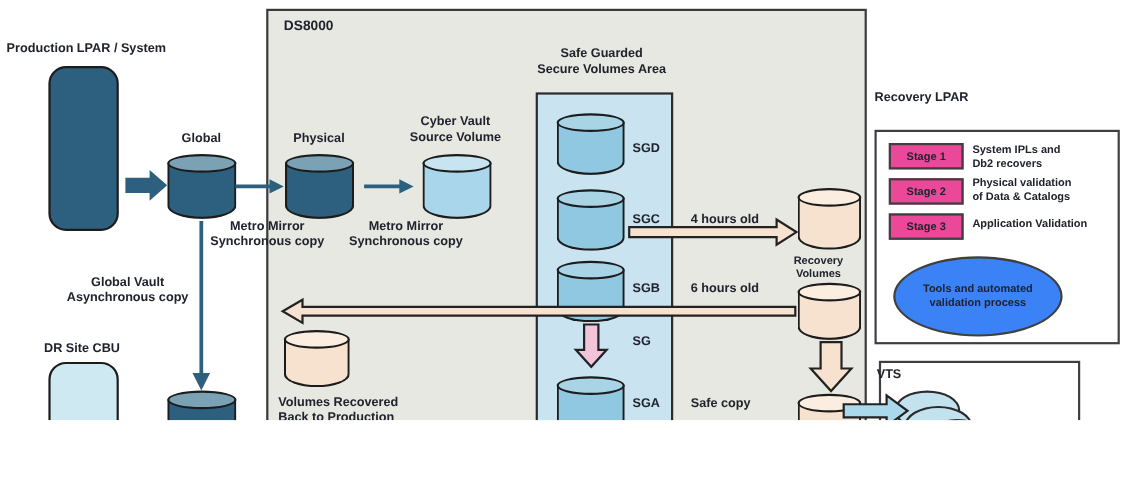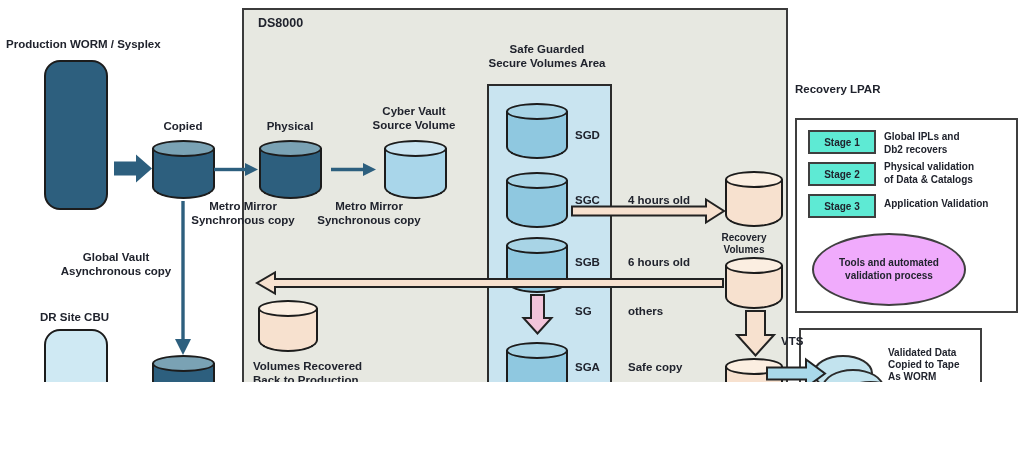--- a/index.html
+++ b/index.html
@@ -58,29 +58,29 @@
   }
   .cyl .cap {
     display: block; position: absolute; left: 0; right: 0; top: 0; height: 17px;
     background: var(--t);
     border: 2.5px solid #1c1c1c;
     border-radius: 50%;
     z-index: 2;
   }
   .stage-chip {
     position: absolute; left: 808px; width: 68px; height: 24px;
-    background: #5eead4;
+    background: #ec4899;
     border: 2px solid #3f3f3f;
     display: flex; align-items: center; justify-content: center;
     font-size: 10px; z-index: 2;
   }
   .stage-desc { position: absolute; left: 884px; font-size: 10px; line-height: 1.25; white-space: pre-line; z-index: 2; }
   .process-ellipse {
     position: absolute; left: 812px; top: 233px; width: 154px; height: 73px;
-    background: #f0abfc;
+    background: #3b82f6;
     border: 2px solid #3f3f3f;
     border-radius: 50%;
     display: flex; align-items: center; justify-content: center;
     text-align: center; font-size: 10px; line-height: 1.25; white-space: pre-line;
     z-index: 2;
   }
   .tape {
     position: absolute;
     background: #c2e3ee;
     border: 2px solid #2b2b2b;
@@ -96,24 +96,24 @@
 <div class="stage">
 
   <div class="box ds8000">
     <div class="ds8000-title">DS8000</div>
   </div>
 
   <div class="box sg-area"></div>
   <div class="lbl center" style="left:466px;top:43px;width:162px;">Safe Guarded
 Secure Volumes Area</div>
 
-  <div class="lbl" style="left:6px;top:38px;width:185px;">Production WORM / Sysplex</div>
+  <div class="lbl" style="left:6px;top:38px;width:185px;">Production LPAR / System</div>
   <div class="rounded-node" style="left:44px;top:60px;width:64px;height:150px;background:#2d5f7e;"></div>
 
-  <div class="lbl center" style="left:148px;top:120px;width:70px;">Copied</div>
+  <div class="lbl center" style="left:148px;top:120px;width:70px;">Global</div>
   <div class="cyl" style="left:152px;top:140px;width:63px;height:59px;--b:#2d5f7e;--t:#7aa2b4;">
     <i class="body"></i>
       <i class="cap"></i>
   </div>
   <div class="lbl center" style="left:184px;top:200px;width:118px;">Metro Mirror
 Synchronous copy</div>
 
   <div class="lbl center" style="left:252px;top:120px;width:76px;">Physical</div>
   <div class="cyl" style="left:259px;top:140px;width:63px;height:59px;--b:#2d5f7e;--t:#7aa2b4;">
     <i class="body"></i>
@@ -157,21 +157,20 @@
   </div>
 
   <div class="lbl" style="left:575px;top:129px;width:45px;">SGD</div>
   <div class="lbl" style="left:575px;top:194px;width:45px;">SGC</div>
   <div class="lbl" style="left:575px;top:256px;width:45px;">SGB</div>
   <div class="lbl" style="left:575px;top:305px;width:45px;">SG</div>
   <div class="lbl" style="left:575px;top:361px;width:45px;">SGA</div>
 
   <div class="lbl" style="left:628px;top:194px;width:135px;">4 hours old</div>
   <div class="lbl" style="left:628px;top:256px;width:135px;">6 hours old</div>
-  <div class="lbl" style="left:628px;top:305px;width:135px;">others</div>
   <div class="lbl" style="left:628px;top:361px;width:135px;">Safe copy</div>
 
   <div class="cyl" style="left:258px;top:300px;width:60px;height:52px;--b:#f7e1cf;--t:#fbeee1;">
     <i class="body"></i>
       <i class="cap"></i>
   </div>
   <div class="lbl" style="left:253px;top:360px;width:130px;">Volumes Recovered
 Back to Production</div>
 
   <div class="cyl" style="left:725px;top:171px;width:58px;height:56px;--b:#f7e1cf;--t:#fbeee1;">
@@ -185,38 +184,35 @@
       <i class="cap"></i>
   </div>
   <div class="cyl" style="left:725px;top:358px;width:58px;height:55px;--b:#f7e1cf;--t:#fbeee1;">
     <i class="body"></i>
       <i class="cap"></i>
   </div>
 
   <div class="lbl" style="left:795px;top:83px;width:120px;">Recovery LPAR</div>
   <div class="white-box" style="left:795px;top:118px;width:223px;height:195px;"></div>
   <div class="stage-chip" style="top:130px;">Stage 1</div>
-  <div class="stage-desc" style="top:131px;width:132px;">Global IPLs and
+  <div class="stage-desc" style="top:131px;width:132px;">System IPLs and
 Db2 recovers</div>
   <div class="stage-chip" style="top:162px;text-align:right;">Stage 2</div>
   <div class="stage-desc" style="top:161px;width:132px;">Physical validation
 of Data &amp; Catalogs</div>
   <div class="stage-chip" style="top:194px;">Stage 3</div>
   <div class="stage-desc" style="top:198px;width:132px;">Application Validation</div>
   <div class="process-ellipse">Tools and automated
 validation process</div>
 
   <div class="white-box" style="left:799px;top:328px;width:183px;height:110px;"></div>
-  <div class="lbl" style="left:781px;top:335px;width:50px;">VTS</div>
+  <div class="lbl" style="left:797px;top:335px;width:50px;">VTS</div>
   <div class="tape" style="left:813px;top:355px;width:60px;height:36px;z-index:2;"></div>
   <div class="tape" style="left:822px;top:369px;width:62px;height:37px;z-index:3;"></div>
   <div class="tape" style="left:838px;top:381px;width:65px;height:37px;z-index:4;"></div>
-  <div class="lbl tiny" style="left:888px;top:347px;width:96px;">Validated Data
-Copied to Tape
-As WORM</div>
 
   <svg class="arrows" width="1024" height="452" viewBox="0 0 1024 452">
 
     <path d="M114,161.5 H136 V154.5 L152,168.5 L136,182.5 V175.5 H114 Z" fill="#2d5f7e"></path>
 
     <line x1="214" y1="169.5" x2="246" y2="169.5" stroke="#2d5f7e" stroke-width="3.4"></line>
     <polygon points="245,163 258,169.5 245,176" fill="#2d5f7e"></polygon>
 
     <line x1="331" y1="169.5" x2="364" y2="169.5" stroke="#2d5f7e" stroke-width="3.4"></line>
     <polygon points="363,163 376,169.5 363,176" fill="#2d5f7e"></polygon>

